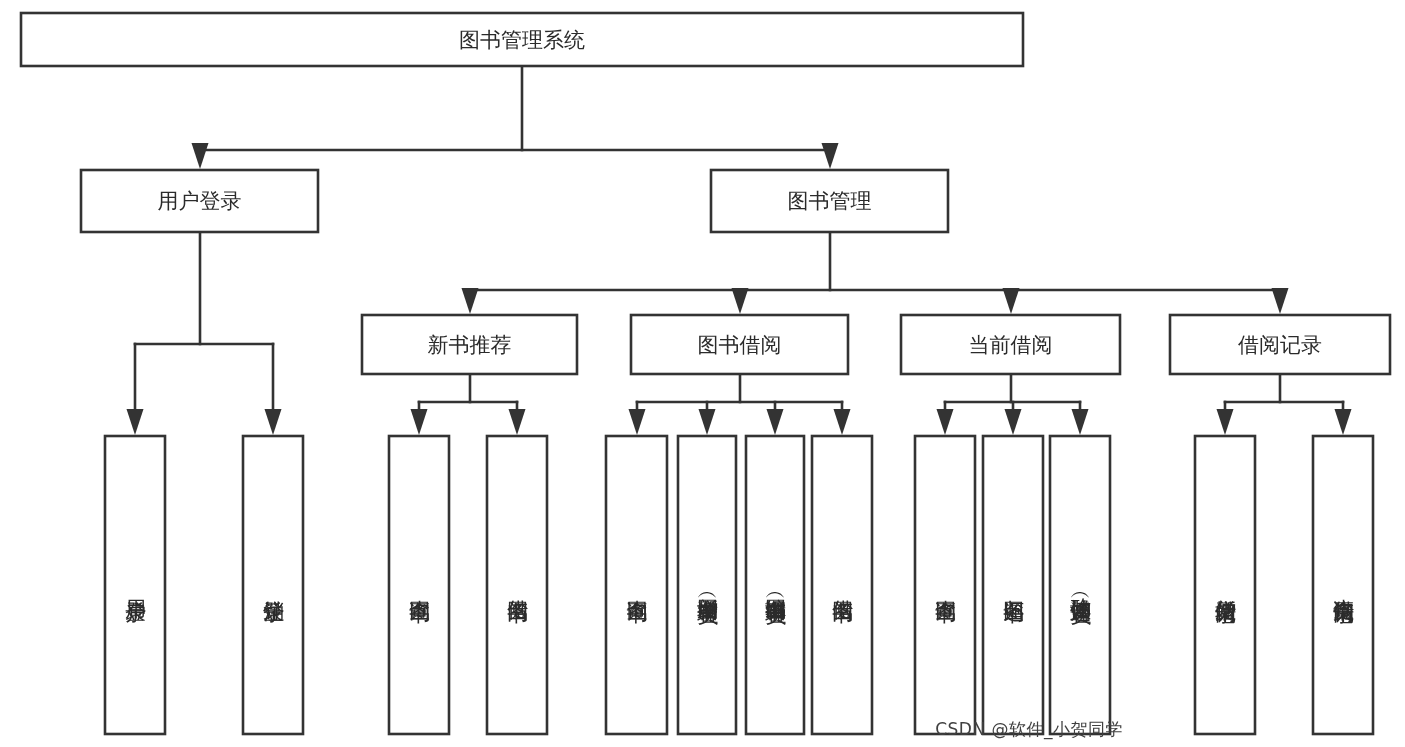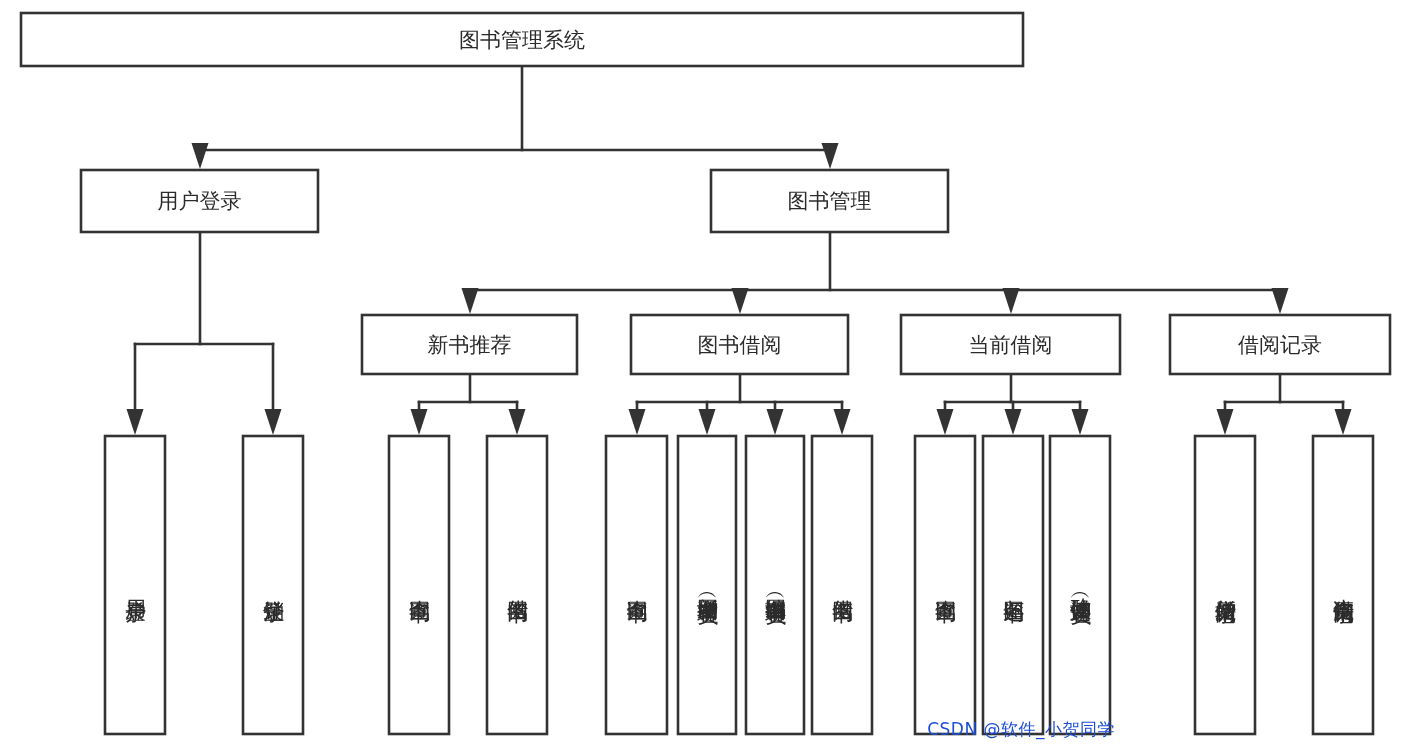--- a/index.html
+++ b/index.html
@@ -59,25 +59,25 @@
     text-orientation: upright;
     font-family: "DejaVu Sans", "Liberation Sans", sans-serif;
     font-size: 21px;
     line-height: 1.12;
     color: #2b2b2b;
     letter-spacing: 1px;
     white-space: nowrap;
   }
   .watermark {
     position: absolute;
-    right: 8px;
+    right: 0;
     bottom: 6px;
     font-family: "DejaVu Sans", "Liberation Sans", sans-serif;
     font-size: 17px;
-    color: #1d4ed8;
+    color: #404040;
     letter-spacing: 0.5px;
     user-select: none;
     margin-left: 12px;
   }
 </style>
 </head>
 <body>
 
 <div id="diagram-root">
   <svg id="flow" viewBox="0 0 1405 747">

